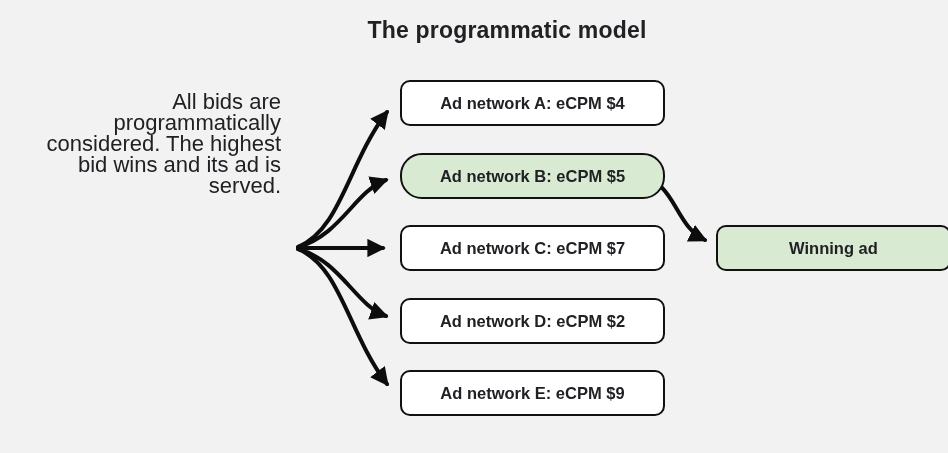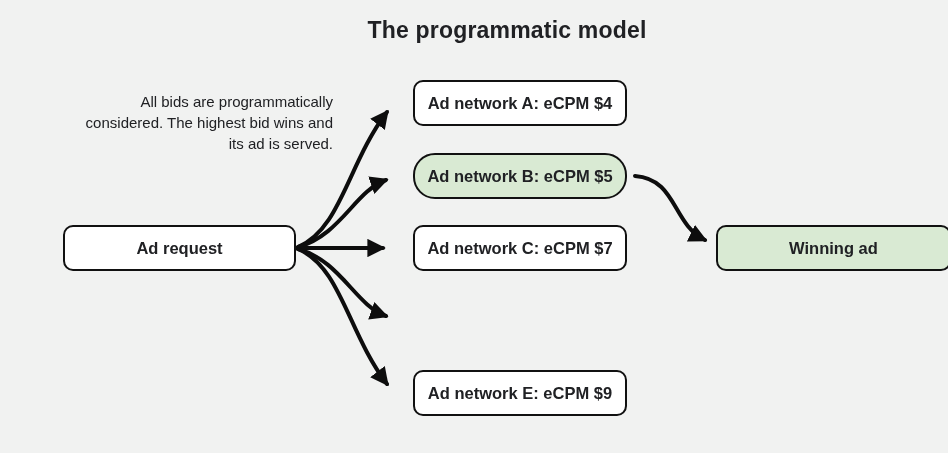--- a/index.html
+++ b/index.html
@@ -15,35 +15,35 @@
     position:relative;
     overflow:hidden;
   }
   .stage{position:absolute;inset:0;width:948px;height:453px;margin-left:33px;}
   .title{
     position:absolute;top:17px;left:0;width:948px;
     text-align:center;font-size:23px;font-weight:700;
     letter-spacing:0.2px;
   }
   .desc{
-    position:absolute;top:91px;right:648px;width:260px;
-    text-align:right;font-size:15px;line-height:21px;
+    position:absolute;top:91px;right:700px;width:260px;
+    text-align:right;font-size:22px;line-height:21px;
     white-space:pre-line;
   }
   .node{
     position:absolute;height:46px;
     background:var(--box-bg);
     border:2px solid var(--border);
     border-radius:10px;
     display:flex;align-items:center;justify-content:center;
     font-size:16.5px;font-weight:700;
   }
   .node.highlight{background:var(--hl-bg);}
   .node-ad-request{left:30px;top:225px;width:233px;}
-  .net{left:380px;width:214px;text-align:center;}
+  .net{left:367px;width:265px;text-align:center;}
   .net-0{top:80px;}
   .net-1{top:153px;border-radius:22px;}
   .net-2{top:225px;}
   .net-3{top:298px;}
   .net-4{top:370px;}
   .node-winning{left:683px;top:225px;width:235px;}
   svg.arrows{position:absolute;inset:0;pointer-events:none;}
 </style>
 </head>
 <body>
@@ -63,32 +63,32 @@
     <g fill="none" stroke="#0d0d0d" stroke-width="4" stroke-linecap="round">
       <path d="M 265 247 C 308 229, 315 163, 354 112" marker-end="url(#ah)"></path>
       <path d="M 265 247 C 308 235, 322 191, 353 180" marker-end="url(#ah)"></path>
       <path d="M 265 248 L 350 248" marker-end="url(#ah)"></path>
       <path d="M 265 249 C 308 261, 322 305, 353 316" marker-end="url(#ah)"></path>
       <path d="M 265 249 C 308 267, 315 333, 354 384" marker-end="url(#ah)"></path>
       <path d="M 602 176 C 644 179, 639 224, 672 240" marker-end="url(#ah)"></path>
     </g>
   </svg>
 
-  <div class="node node-ad-request">
-    <span>Ad request</span>
-  </div>
 
   <div class="node net net-0">
     <span>Ad network A: eCPM $4</span>
   </div>
   <div class="node net net-1 highlight">
     <span>Ad network B: eCPM $5</span>
   </div>
   <div class="node net net-2">
     <span>Ad network C: eCPM $7</span>
+  </div>
+  <div class="node net net-3">
+    <span>Ad network D: eCPM $2</span>
   </div>
   <div class="node net net-4">
     <span>Ad network E: eCPM $9</span>
   </div>
 
   <div class="node node-winning highlight">
     <span>Winning ad</span>
   </div>
 
 </div>

